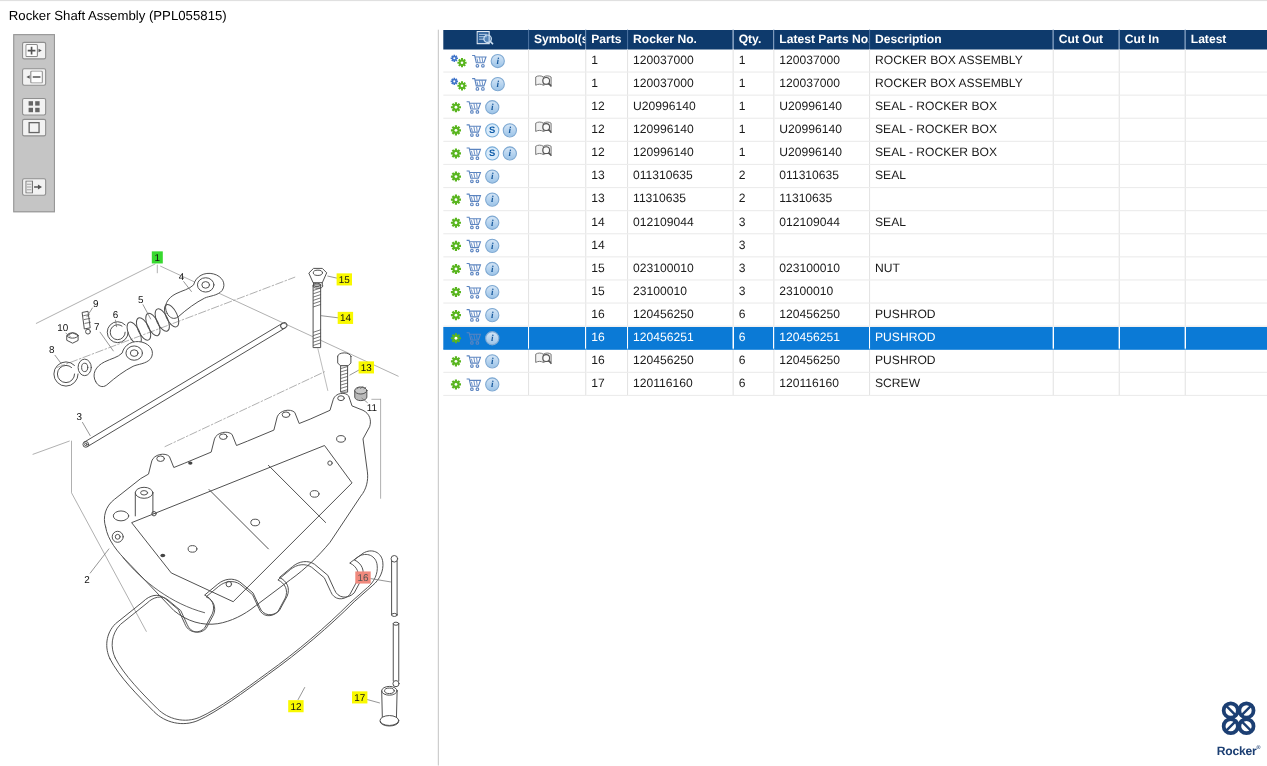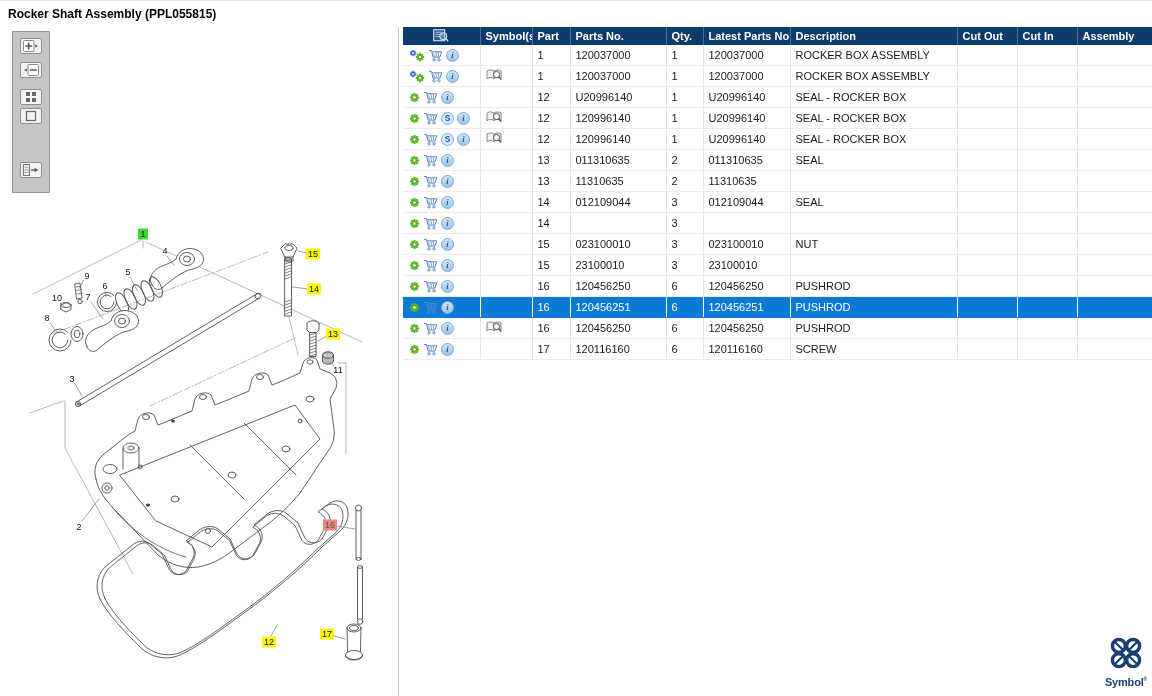--- a/index.html
+++ b/index.html
@@ -1,17 +1,17 @@
 <!DOCTYPE html>
 <html><head>
 <meta charset="utf-8">
 <style>
   html,body{margin:0;padding:0;background:#fff;}
   body{width:1152px;height:696px;overflow:hidden;font-family:"Liberation Sans",sans-serif;position:relative;border-top:1px solid #e0e0e0;box-sizing:border-box;}
-  .page-title{position:absolute;left:8px;top:6px;font-size:12px;font-weight:bold;color:#000;}
+  .page-title{position:absolute;left:8px;top:6px;font-size:12px;font-weight:normal;color:#000;}
 
   
   .diagram-panel{position:absolute;left:0;top:26px;width:399px;height:670px;border-right:1px solid #c9c9c9;box-sizing:border-box;background:#fff;}
   .diagram-svg{position:absolute;left:0;top:0;}
 
   .toolbar{position:absolute;left:12px;top:4px;width:38px;height:162px;background:#c5c5c5;border:1px solid #979797;box-sizing:border-box;display:flex;flex-direction:column;align-items:center;}
   .tb-btn{width:22px;height:16px;background:#f2f2f2;border:1px solid #8f8f8f;border-radius:2px;display:flex;align-items:center;justify-content:center;padding:0;cursor:pointer;box-sizing:border-box;}
   .tb-btn svg{display:block;}
   .tb-1{margin-top:6px;} .tb-2{margin-top:8px;} .tb-3{margin-top:11px;} .tb-4{margin-top:3px;} .tb-5{margin-top:38px;}
 
@@ -284,28 +284,28 @@
     </colgroup>
     <thead id="thead">
         <tr>
           <th class="icon-th"><svg width="16" height="13" viewBox="0 0 16 13">
               <rect x="0.7" y="0.7" width="11" height="11" fill="#2a5d97" stroke="#e8eef6" stroke-width="1"></rect>
               <path d="M2.5,3.2 H9.5 M2.5,5.4 H9.5 M2.5,7.6 H7" stroke="#bcd2ea" stroke-width="0.9" fill="none"></path>
               <circle cx="10.3" cy="7.2" r="3.4" fill="rgba(160,200,240,0.35)" stroke="#cfe2f4" stroke-width="1.1"></circle>
               <path d="M12.7,9.6 L15.2,12.2" stroke="#cfe2f4" stroke-width="1.5"></path>
             </svg></th>
           <th>Symbol(s)</th>
-          <th>Part</th>
-          <th>Parts No.</th>
+          <th>Parts</th>
+          <th>Rocker No.</th>
           <th>Qty.</th>
           <th>Latest Parts No.</th>
           <th>Description</th>
           <th>Cut Out</th>
           <th>Cut In</th>
-          <th>Assembly</th>
+          <th>Latest</th>
         </tr>
       </thead>
     <tbody id="tbody">
         <tr>
           <td class="tools-cell">
             <span class="tools-wrap">
               <span class="gears-wrap">
                 <svg width="8" height="8" viewBox="0 0 12 12" style="left: 0px; top: 0px;">
                   <g stroke="#3f74c9" stroke-width="2.2">
                     <path d="M6,1 V11 M1,6 H11 M2.5,2.5 L9.5,9.5 M2.5,9.5 L9.5,2.5"></path>
@@ -814,14 +814,14 @@
 <div class="brand">
   <svg width="38" height="38" viewBox="0 0 40 40">
     <g stroke="#1c3f73" fill="none">
       <circle cx="12.5" cy="12.5" r="6.8" stroke-width="3.6"></circle>
       <circle cx="27.5" cy="12.5" r="6.8" stroke-width="3.6"></circle>
       <circle cx="12.5" cy="27.5" r="6.8" stroke-width="3.6"></circle>
       <circle cx="27.5" cy="27.5" r="6.8" stroke-width="3.6"></circle>
       <path d="M7,7 L18,18 M33,7 L22,18 M7,33 L18,22 M22,22 L33,33" stroke-width="2.3"></path>
     </g>
   </svg>
-  <div class="brand-text"><span>Symbol</span><span class="reg">®</span></div>
+  <div class="brand-text"><span>Rocker</span><span class="reg">®</span></div>
 </div>
 
 </body></html>

